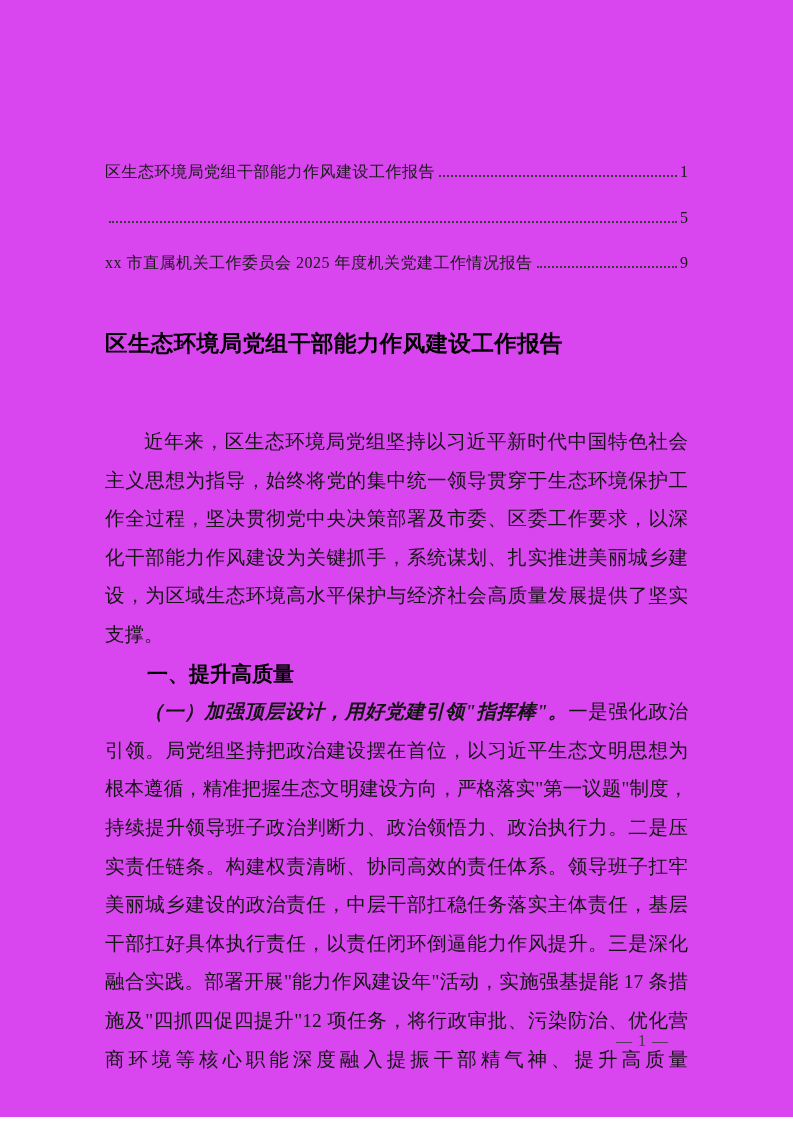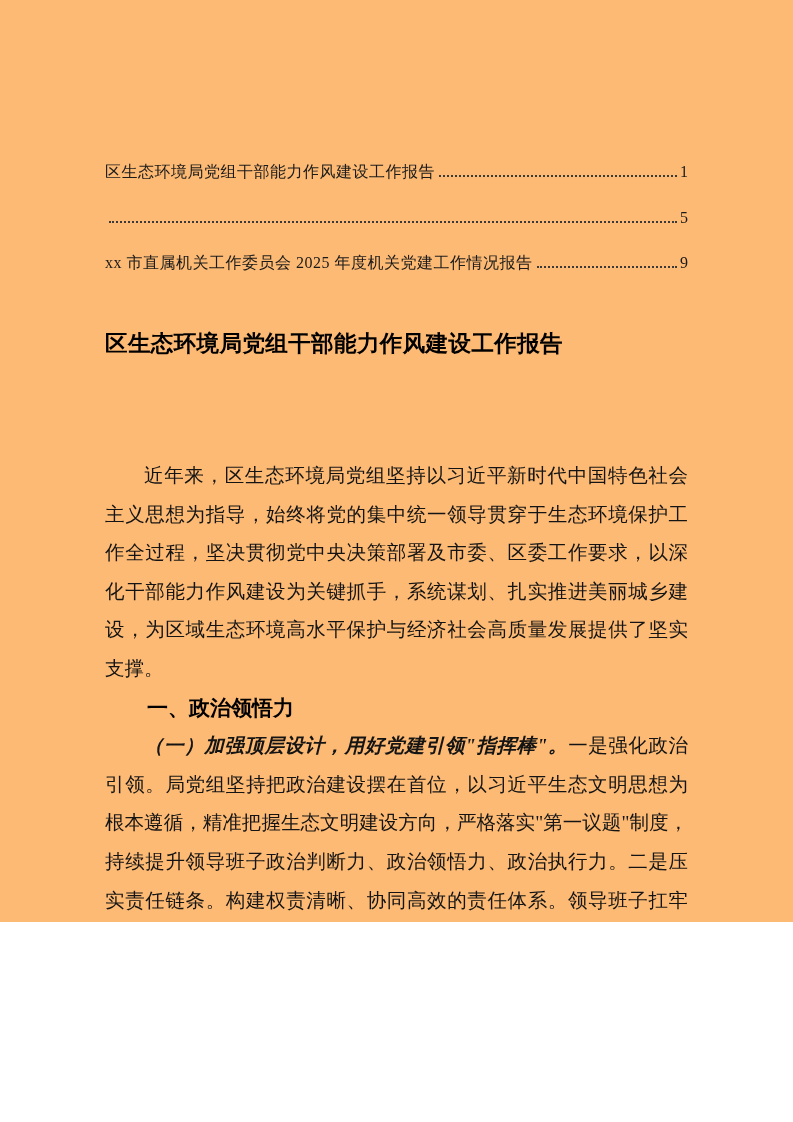--- a/index.html
+++ b/index.html
@@ -4,23 +4,23 @@
 <style>
   * { box-sizing: border-box; }
   html, body {
     margin: 0;
     padding: 0;
     background: #ffffff;
   }
   .page {
     position: relative;
     width: 793px;
-    height: 922px;
+    height: 1117px;
     margin: 0 auto;
-    background: #fdba74;
+    background: #d946ef;
     overflow: hidden;
     padding: 161px 105px 0 105px;
     color: #111;
   }
 
   
   .toc { width: 100%; }
   .toc-row {
     display: flex;
     align-items: baseline;
@@ -53,21 +53,21 @@
   .article-title {
     margin: 57px 0 0 0;
     font-family: "Liberation Sans", "DejaVu Sans", sans-serif;
     font-weight: 700;
     font-size: 22.5px;
     line-height: 26px;
     letter-spacing: 0.4px;
     color: #000;
   }
   .article-body {
-    margin-top: 100px;
+    margin-top: 66px;
     font-family: "Liberation Serif", "DejaVu Serif", serif;
     font-size: 19.5px;
     line-height: 38.6px;
     text-align: justify;
     text-justify: inter-ideograph;
     color: #141414;
   }
   .para {
     margin: 0;
     text-indent: 2em;
@@ -120,19 +120,19 @@
       <span class="toc-title">xx 市直属机关工作委员会 2025 年度机关党建工作情况报告</span>
       <span class="toc-leader"></span>
       <span class="toc-page">9</span>
     </div>
   </div>
 
   <h1 class="article-title">区生态环境局党组干部能力作风建设工作报告</h1>
 
   <div class="article-body">
     <p class="para">近年来，区生态环境局党组坚持以习近平新时代中国特色社会主义思想为指导，始终将党的集中统一领导贯穿于生态环境保护工作全过程，坚决贯彻党中央决策部署及市委、区委工作要求，以深化干部能力作风建设为关键抓手，系统谋划、扎实推进美丽城乡建设，为区域生态环境高水平保护与经济社会高质量发展提供了坚实支撑。</p>
-    <h2 class="section-heading">一、政治领悟力</h2>
+    <h2 class="section-heading">一、提升高质量</h2>
     <p class="para para-continues"><span class="lead-bold">（一）加强顶层设计，用好党建引领"指挥棒"。</span><span>一是强化政治引领。局党组坚持把政治建设摆在首位，以习近平生态文明思想为根本遵循，精准把握生态文明建设方向，严格落实"第一议题"制度，持续提升领导班子政治判断力、政治领悟力、政治执行力。二是压实责任链条。构建权责清晰、协同高效的责任体系。领导班子扛牢美丽城乡建设的政治责任，中层干部扛稳任务落实主体责任，基层干部扛好具体执行责任，以责任闭环倒逼能力作风提升。三是深化融合实践。部署开展"能力作风建设年"活动，实施强基提能 17 条措施及"四抓四促四提升"12 项任务，将行政审批、污染防治、优化营商环境等核心职能深度融入提振干部精气神、提升高质量</span></p>
   </div>
 
   <div class="page-footer">— 1 —</div>
 
 </div>
 
 </body></html>

